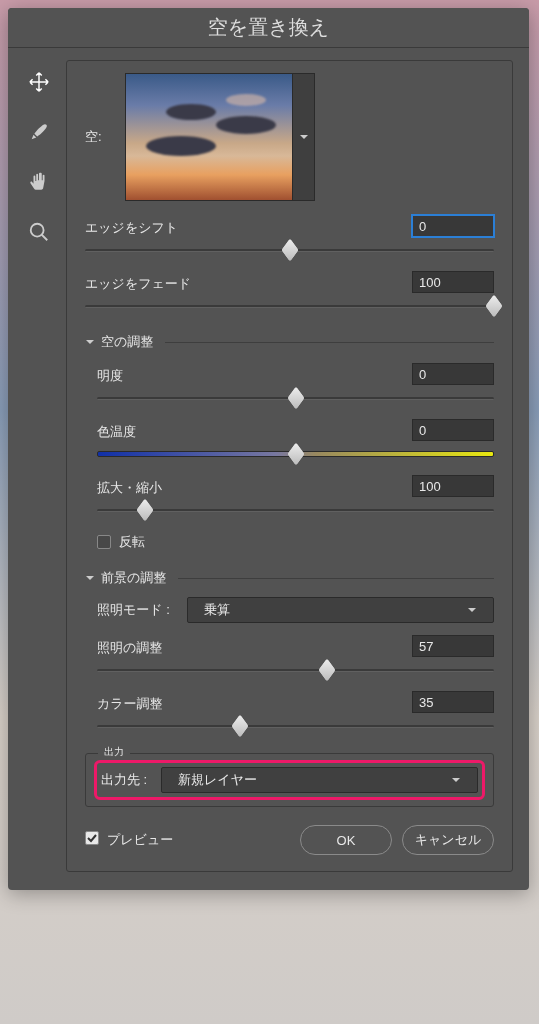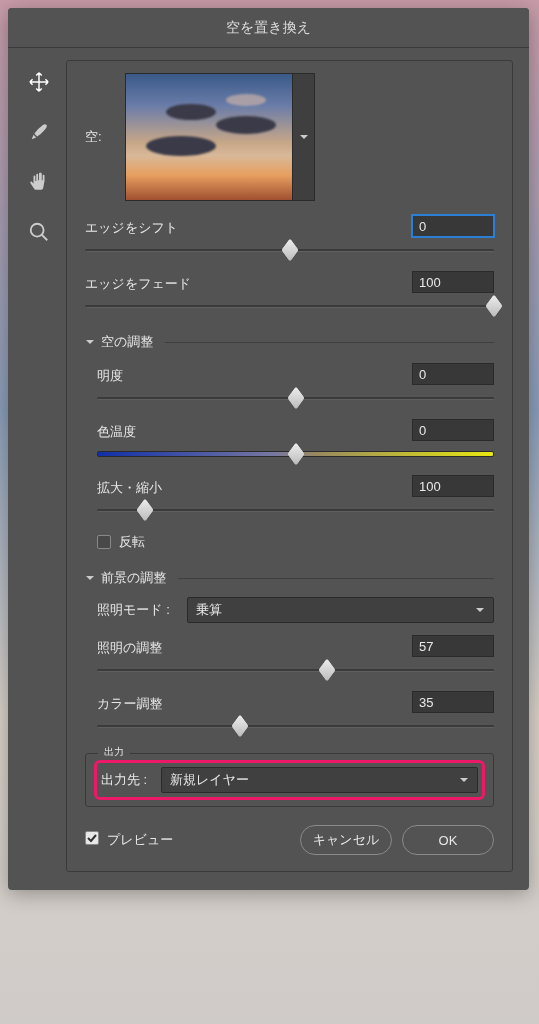--- a/index.html
+++ b/index.html
@@ -20,21 +20,21 @@
       box-shadow: 0 4px 20px rgba(0,0,0,0.3);
     }
     .titlebar {
       height: 40px;
       display: flex;
       align-items: center;
       justify-content: center;
       border-bottom: 1px solid #3a3a3a;
       background: #535353;
       border-radius: 4px 4px 0 0;
-      font-size: 14px;
+      font-size: 20px;
       color: #ddd;
     }
     .body {
       display: flex;
       padding: 12px 16px 18px 10px;
     }
     .toolbar-left {
       width: 42px;
       display: flex;
       flex-direction: column;
@@ -190,21 +190,21 @@
     .select-label { min-width: 90px; }
     .select {
       flex: 1;
       height: 26px;
       background: #404040;
       border: 1px solid #2a2a2a;
       border-radius: 2px;
       display: flex;
       align-items: center;
       justify-content: space-between;
-      padding: 0 8px;
+      padding: 0 16px;
       cursor: pointer;
     }
     .select svg { width: 10px; height: 10px; fill: #ccc; }
     .output-box {
       margin-top: 18px;
       border: 1px solid #3a3a3a;
       border-radius: 3px;
       padding: 14px;
       position: relative;
     }
@@ -406,18 +406,18 @@
 
       <div class="footer" style="margin-top:18px; padding:0">
         <div class="left">
           <div class="checkbox checked">
             <svg viewBox="0 0 10 10">
                 <path d="M1 5l3 3 5-6" fill="none" stroke="#333" stroke-width="2"></path>
               </svg>
           </div>
           <span>プレビュー</span>
         </div>
+        <div class="btn primary">OK</div>
         <div class="btn">キャンセル</div>
-        <div class="btn primary">OK</div>
       </div>
     </div>
   </div>
 </div>
 
 </body></html>

